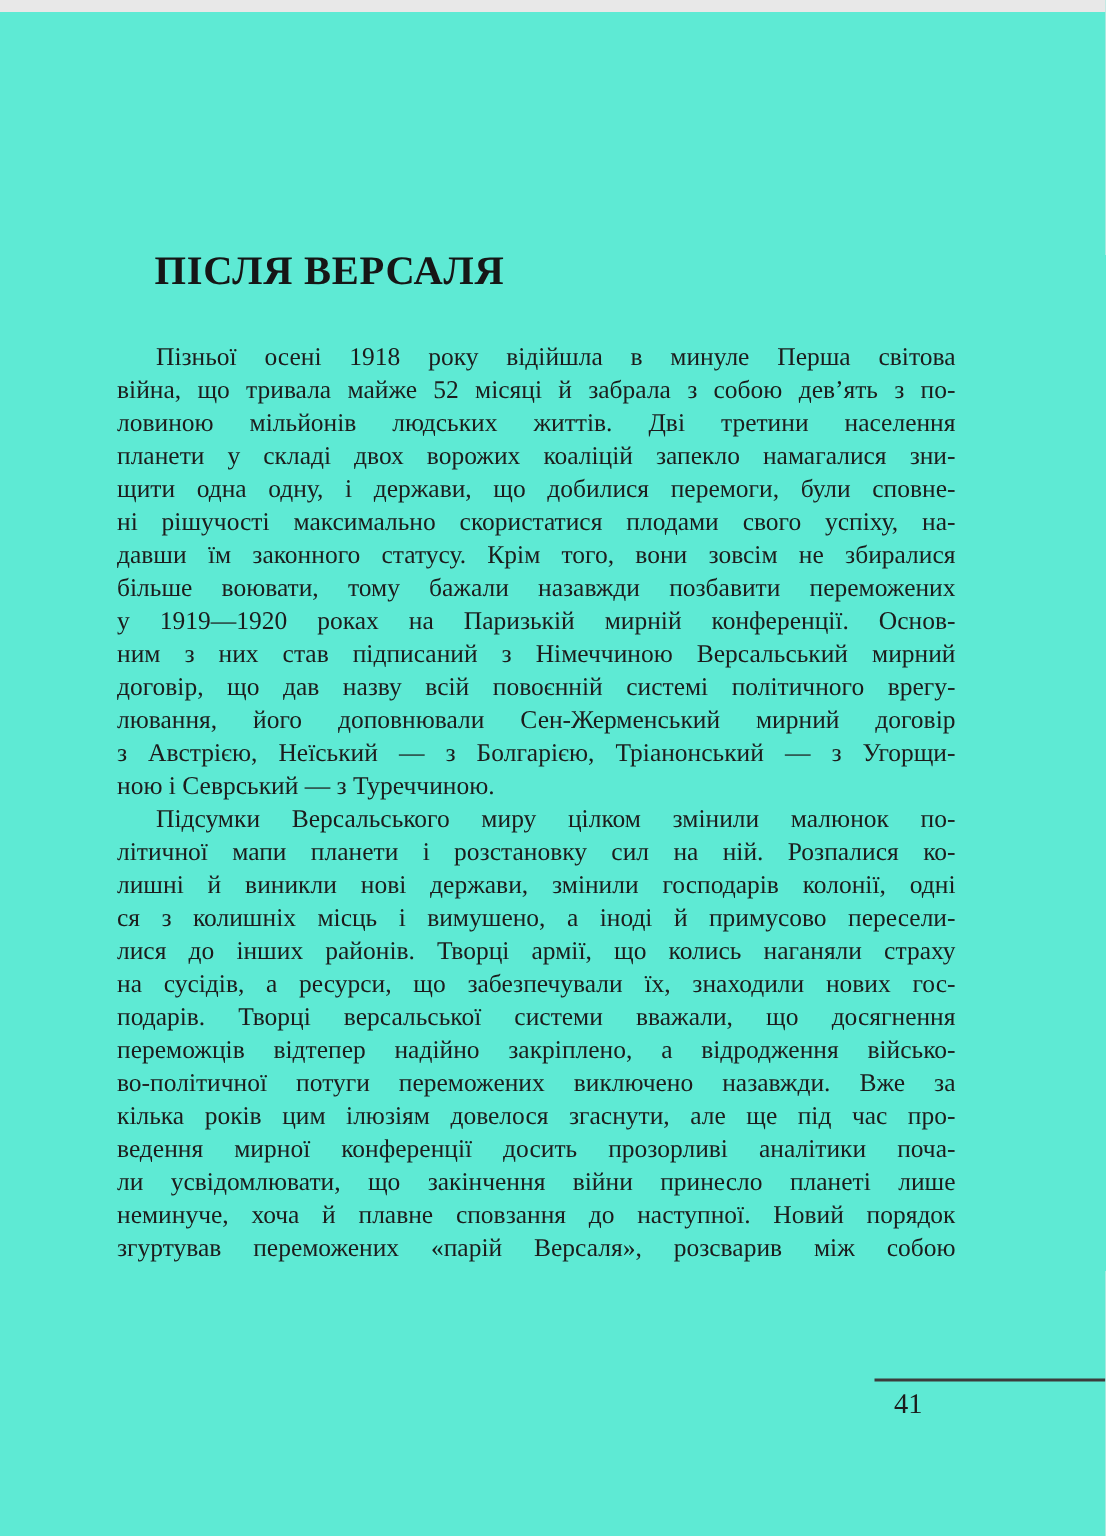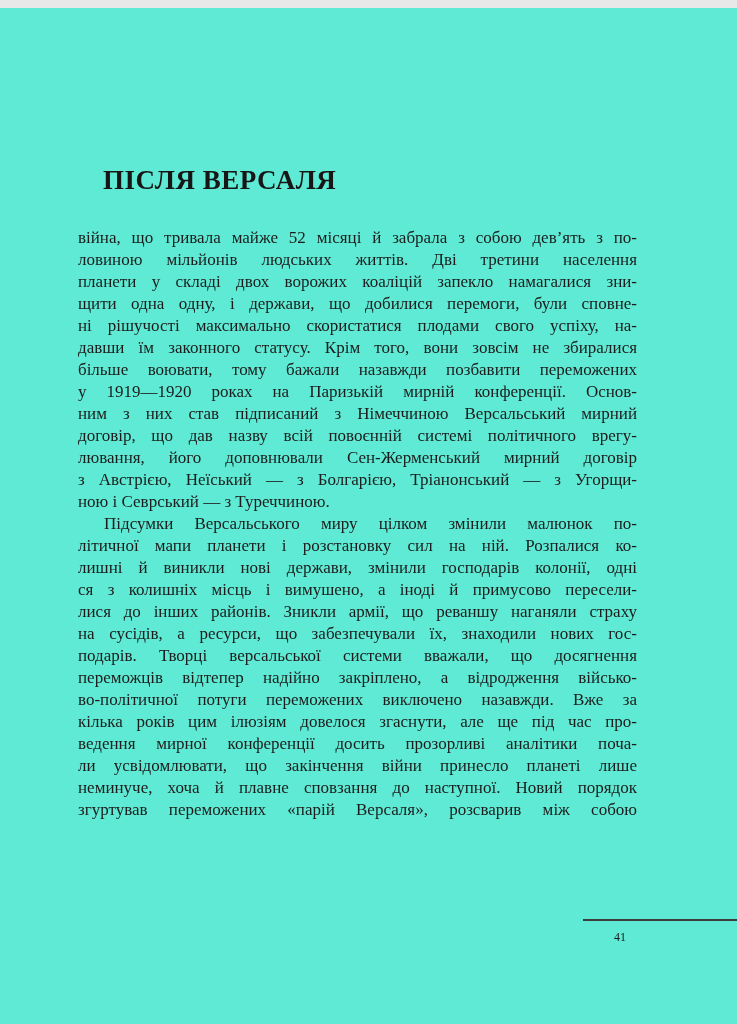--- a/index.html
+++ b/index.html
@@ -57,51 +57,51 @@
     top: 911px;
     width: 154px;
     height: 0;
     border-top: 2px solid #3c3c3c;
   }
   .page-number {
     position: absolute;
     left: 596px;
     top: 917px;
     width: 48px;
-    text-align: center;
-    font-size: 12px;
+    font-size: 19px;
     line-height: 24px;
     color: #1c1c1c;
   }
 </style>
 </head>
 <body>
 
 <div class="page">
   <h1 class="chapter-heading">ПІСЛЯ ВЕРСАЛЯ</h1>
 
   <div class="body-text">
+      <div class="line indent">Пізньої осені 1918 року відійшла в минуле Перша світова</div>
       <div class="line">війна, що тривала майже 52 місяці й забрала з собою дев’ять з по-</div>
       <div class="line">ловиною мільйонів людських життів. Дві третини населення</div>
       <div class="line">планети у складі двох ворожих коаліцій запекло намагалися зни-</div>
       <div class="line">щити одна одну, і держави, що добилися перемоги, були сповне-</div>
       <div class="line">ні рішучості максимально скористатися плодами свого успіху, на-</div>
       <div class="line">давши їм законного статусу. Крім того, вони зовсім не збиралися</div>
       <div class="line">більше воювати, тому бажали назавжди позбавити переможених</div>
       <div class="line">у 1919—1920 роках на Паризькій мирній конференції. Основ-</div>
       <div class="line">ним з них став підписаний з Німеччиною Версальський мирний</div>
       <div class="line">договір, що дав назву всій повоєнній системі політичного врегу-</div>
       <div class="line">лювання, його доповнювали Сен-Жерменський мирний договір</div>
       <div class="line">з Австрією, Неїський — з Болгарією, Тріанонський — з Угорщи-</div>
       <div class="line flush-left">ною і Севрський — з Туреччиною.</div>
       <div class="line indent">Підсумки Версальського миру цілком змінили малюнок по-</div>
       <div class="line">літичної мапи планети і розстановку сил на ній. Розпалися ко-</div>
       <div class="line">лишні й виникли нові держави, змінили господарів колонії, одні</div>
       <div class="line">ся з колишніх місць і вимушено, а іноді й примусово пересели-</div>
-      <div class="line">лися до інших районів. Зникли армії, що реваншу наганяли страху</div>
+      <div class="line">лися до інших районів. Творці армії, що колись наганяли страху</div>
       <div class="line">на сусідів, а ресурси, що забезпечували їх, знаходили нових гос-</div>
       <div class="line">подарів. Творці версальської системи вважали, що досягнення</div>
       <div class="line">переможців відтепер надійно закріплено, а відродження військо-</div>
       <div class="line">во-політичної потуги переможених виключено назавжди. Вже за</div>
       <div class="line">кілька років цим ілюзіям довелося згаснути, але ще під час про-</div>
       <div class="line">ведення мирної конференції досить прозорливі аналітики поча-</div>
       <div class="line">ли усвідомлювати, що закінчення війни принесло планеті лише</div>
       <div class="line">неминуче, хоча й плавне сповзання до наступної. Новий порядок</div>
       <div class="line">згуртував переможених «парій Версаля», розсварив між собою</div>
     </div>

